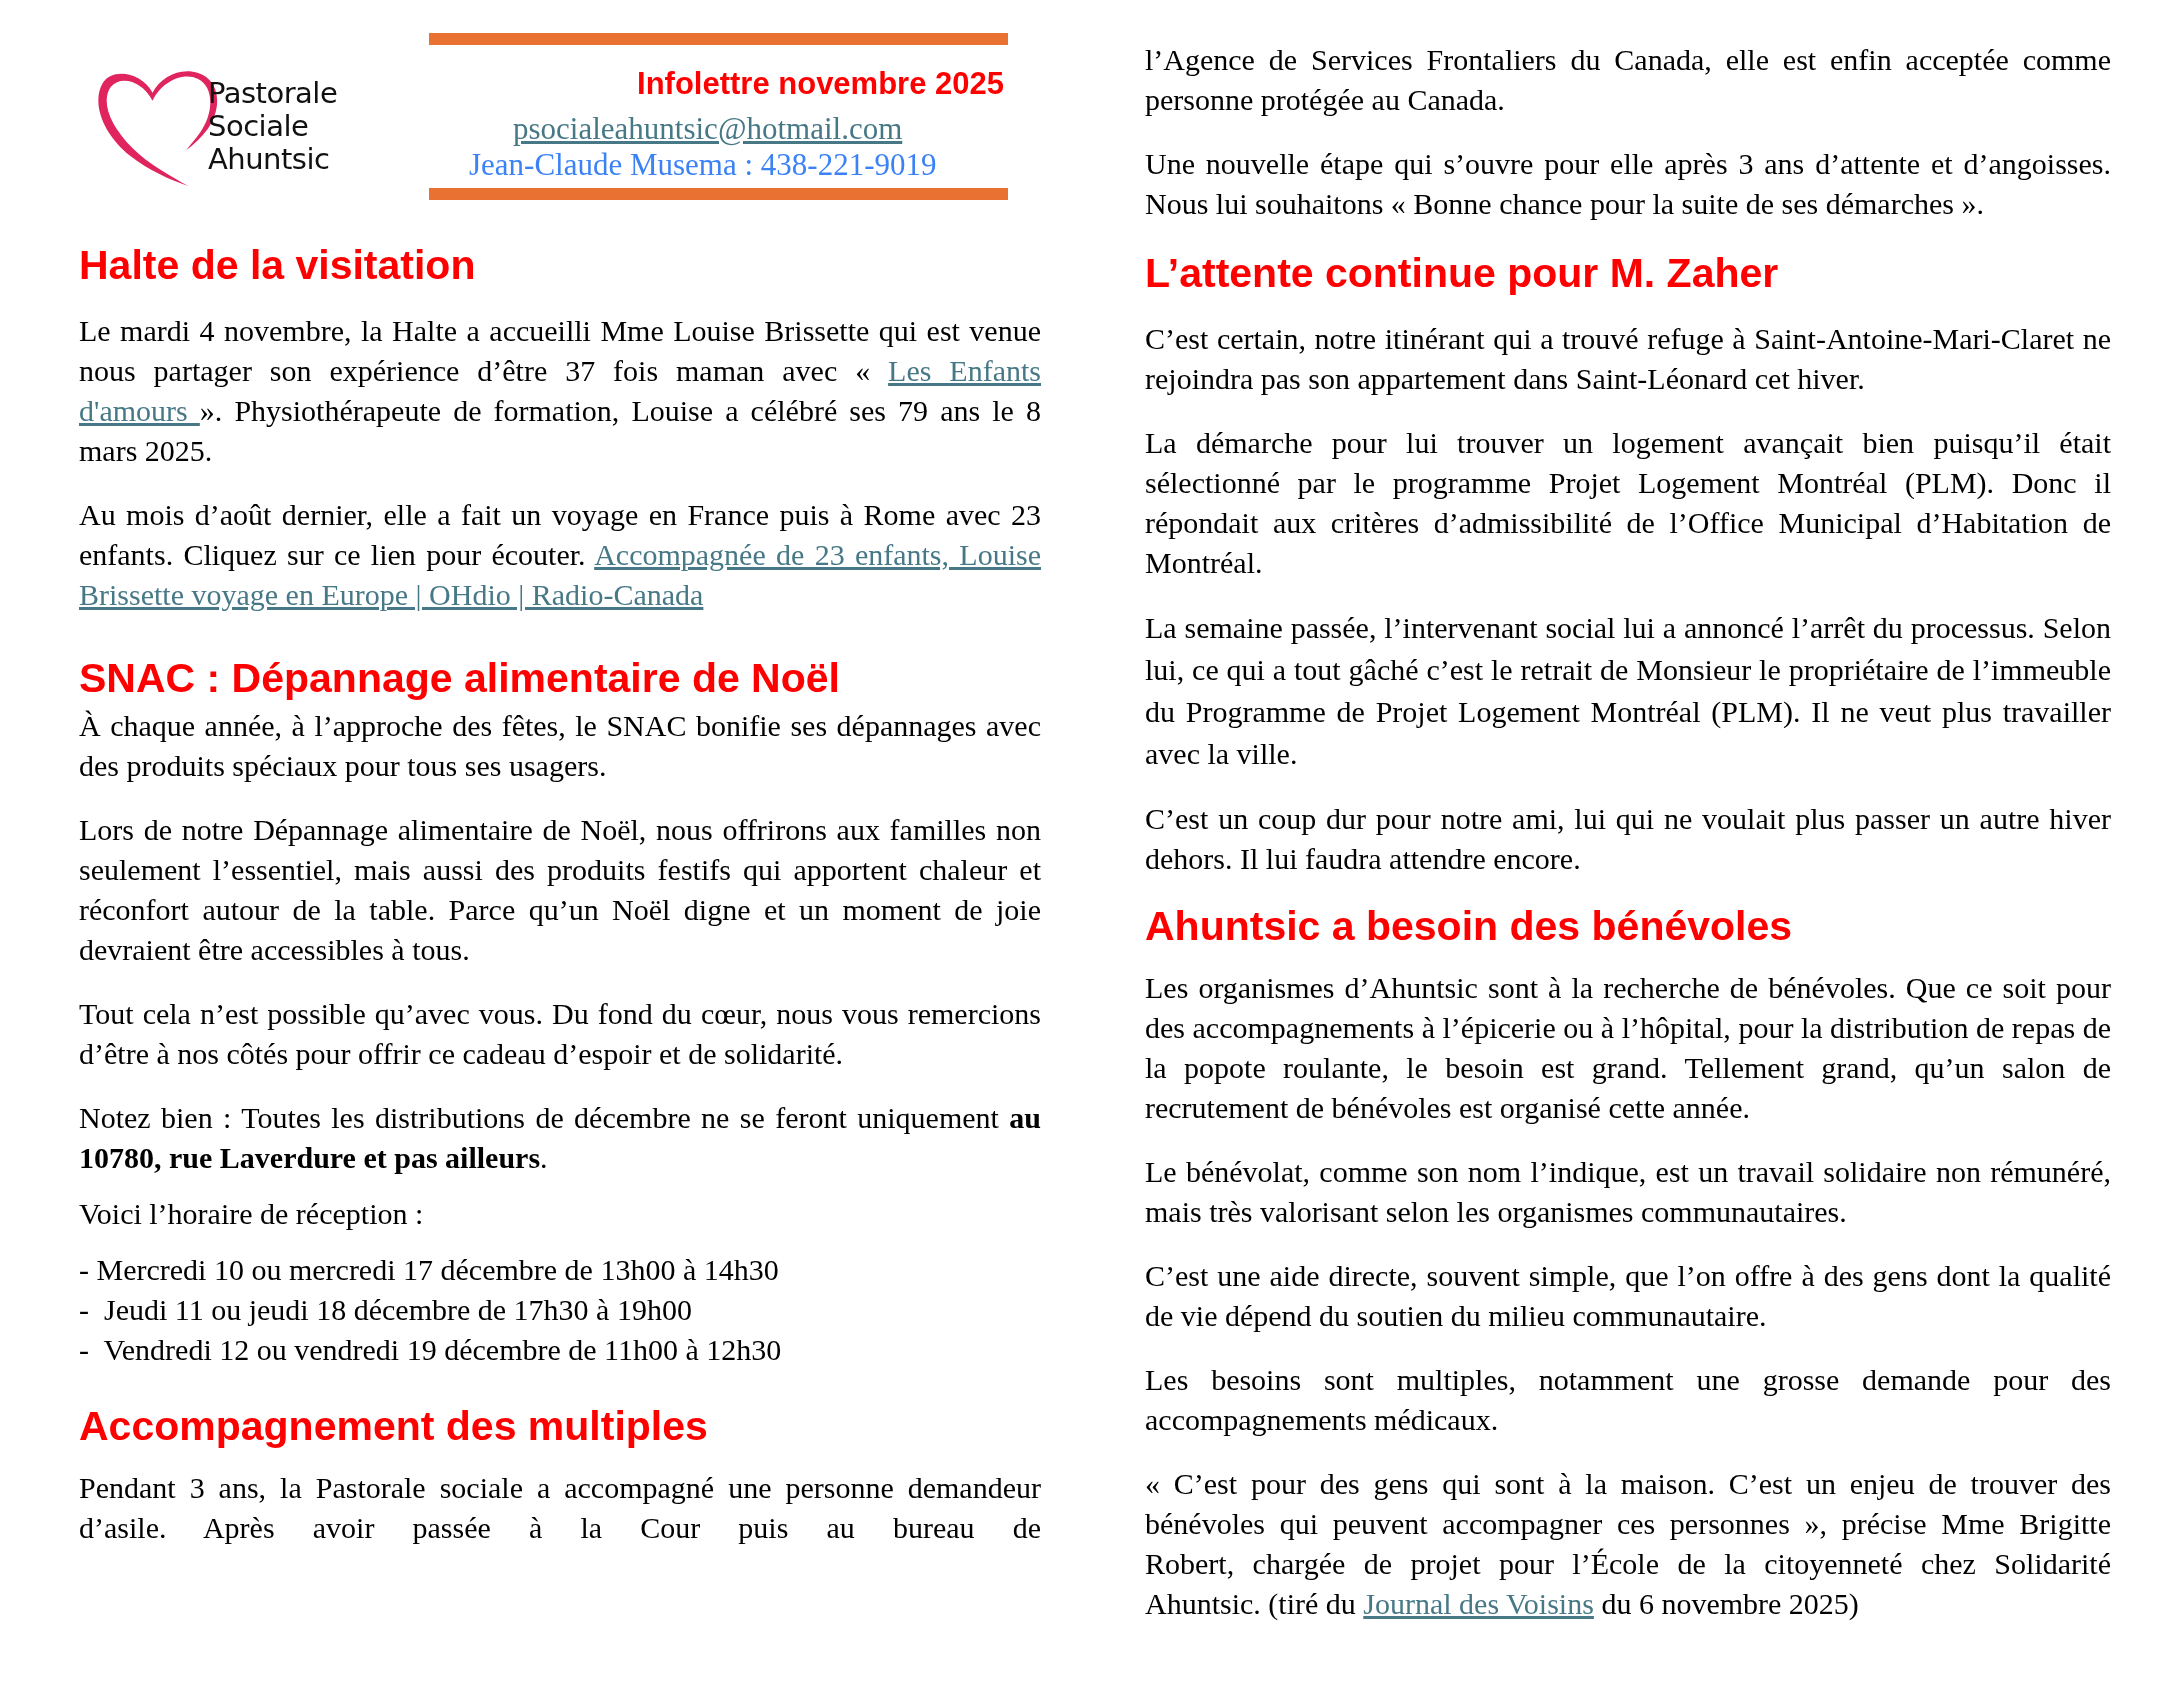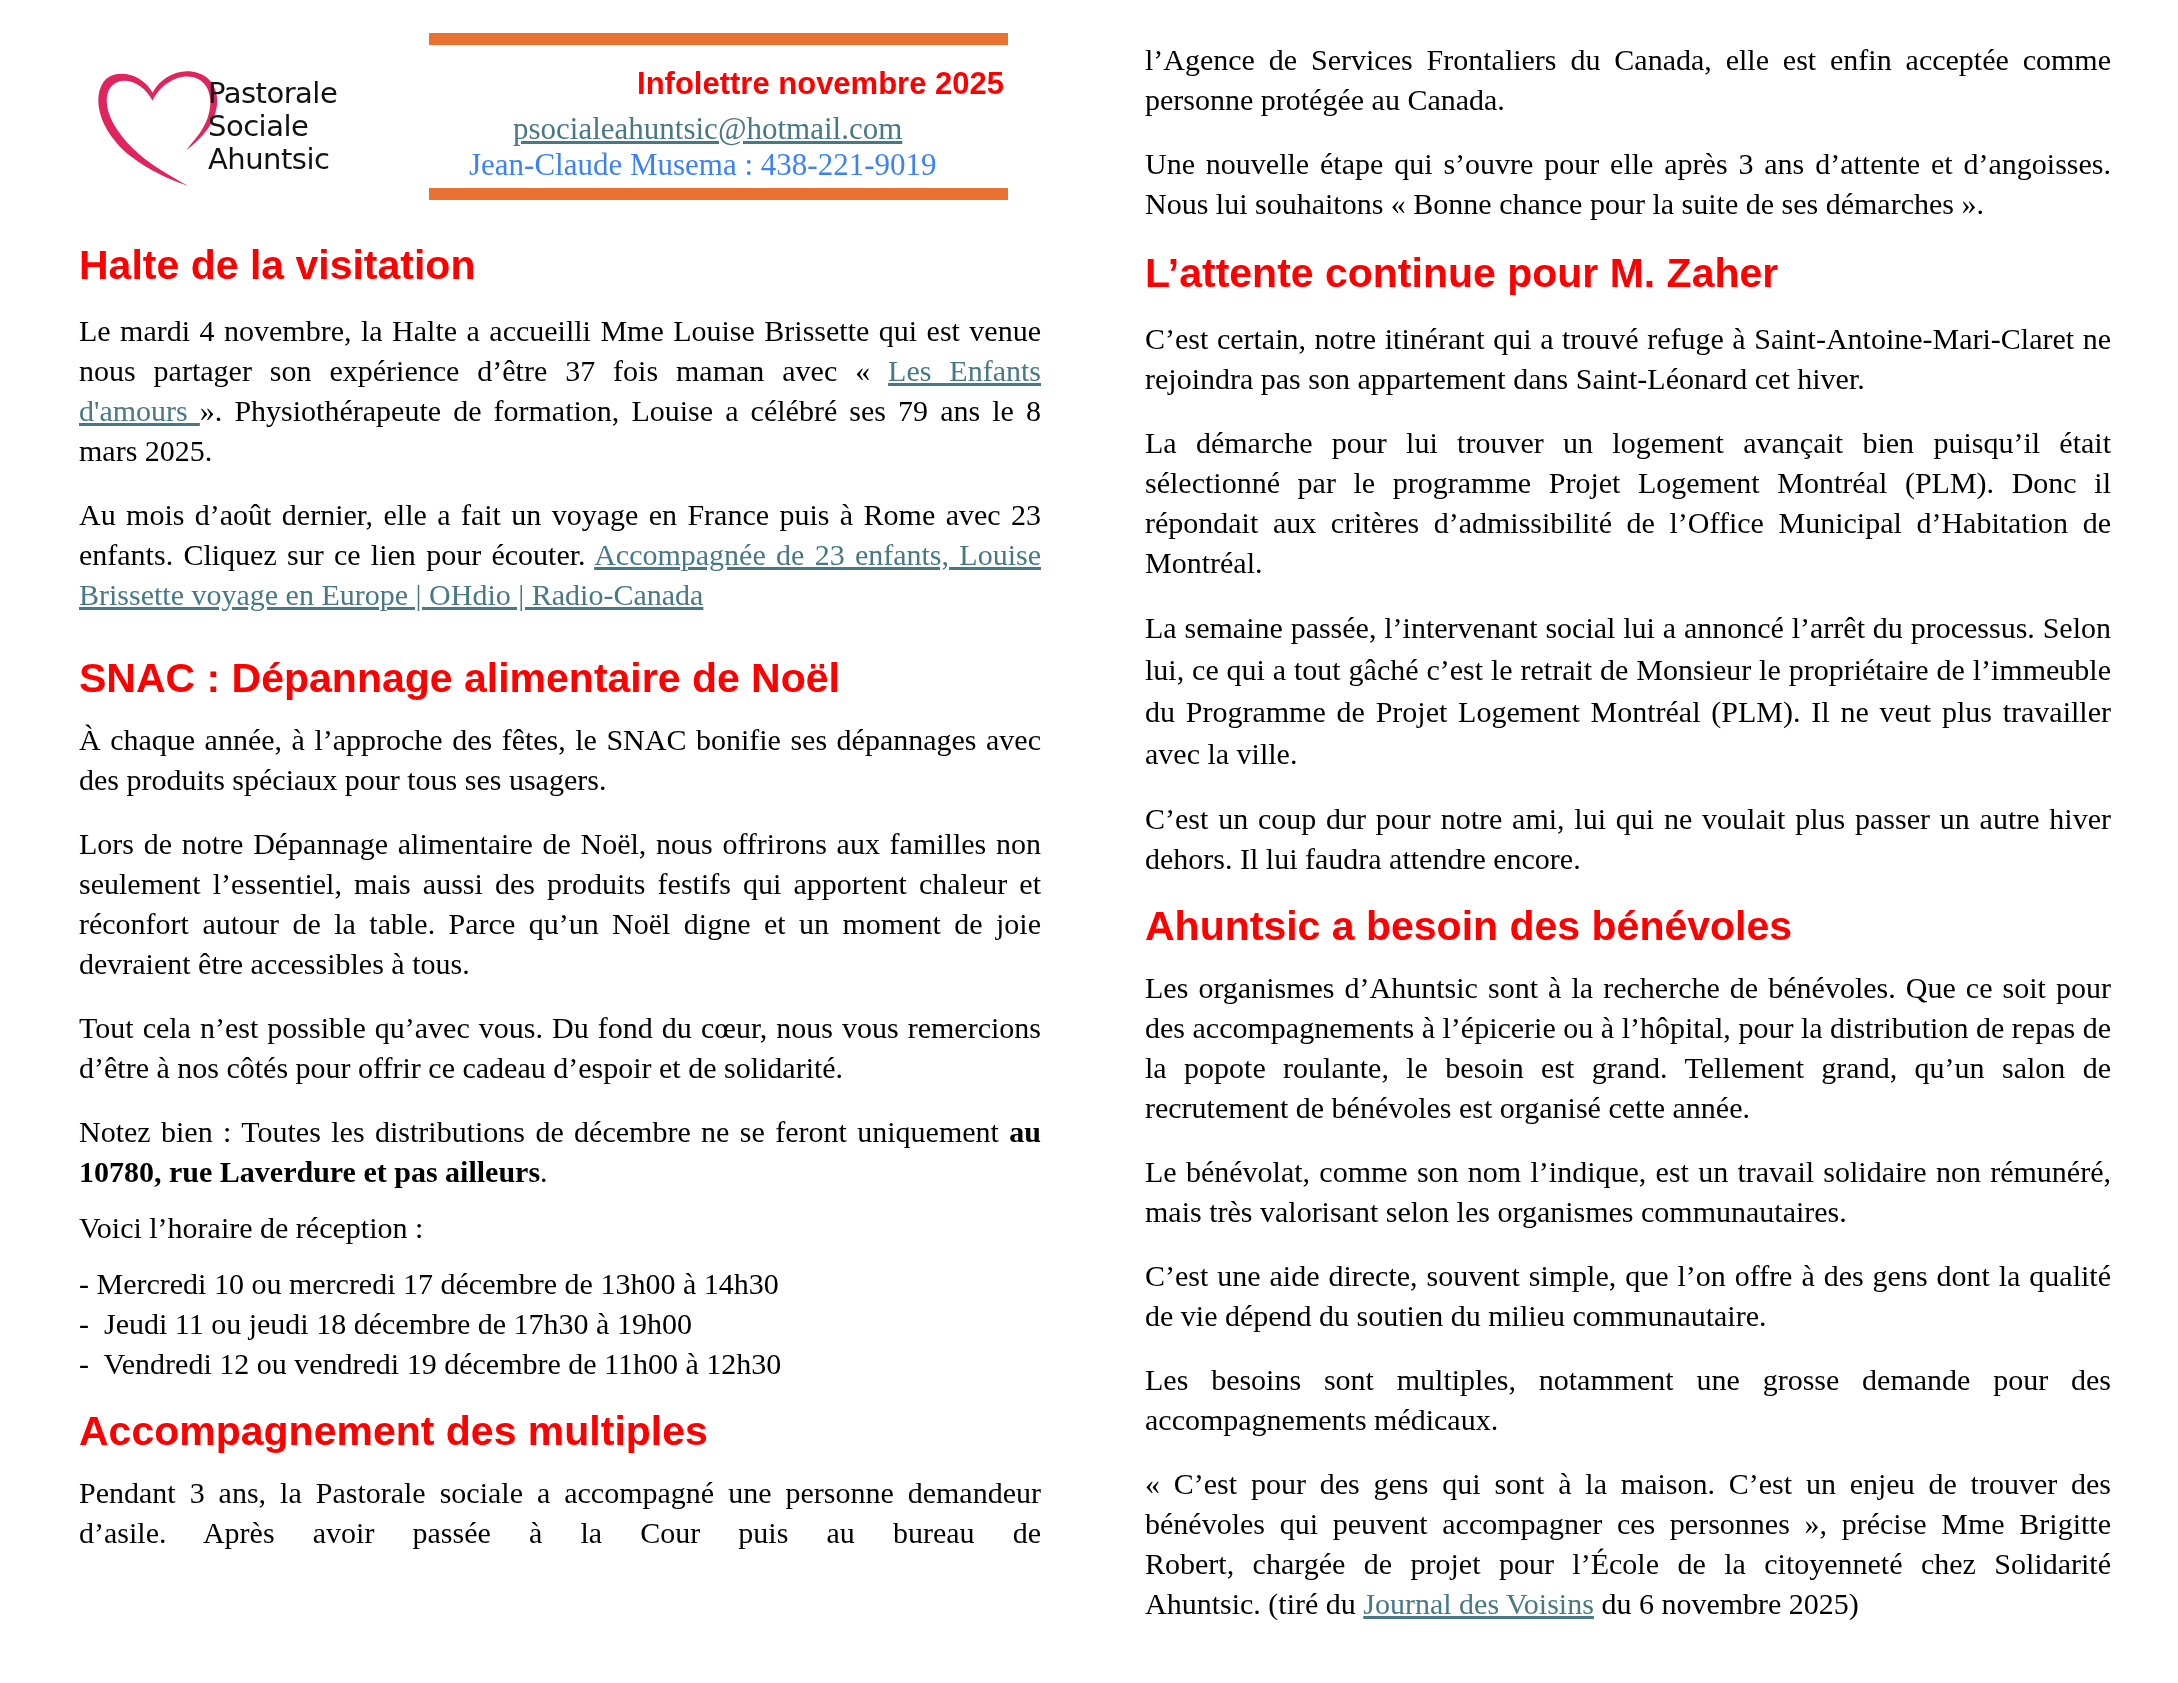--- a/index.html
+++ b/index.html
@@ -51,27 +51,27 @@
 
 <div id="col-left" class="col">
 
   <section>
     <h2 class="sec" style="margin-bottom:18px;">Halte de la visitation</h2>
     <p class="body"><span>Le mardi 4 novembre, la Halte a accueilli Mme Louise Brissette qui est venue nous partager son expérience d’être 37 fois maman avec « </span><a class="lnk">Les Enfants d'amours </a><span>». Physiothérapeute de formation, Louise a célébré ses 79 ans le 8 mars 2025.</span></p>
     <p class="body" style="margin-bottom:36px;"><span>Au mois d’août dernier, elle a fait un voyage en France puis à Rome avec 23 enfants. Cliquez sur ce lien pour écouter. </span><a class="lnk">Accompagnée de 23 enfants, Louise Brissette voyage en Europe | OHdio | Radio-Canada</a></p>
   </section>
 
   <section>
-    <h2 class="sec" style="margin-bottom:14px;">SNAC : Dépannage alimentaire de Noël</h2>
+    <h2 class="sec" style="">SNAC : Dépannage alimentaire de Noël</h2>
     <p class="body">À chaque année, à l’approche des fêtes, le SNAC bonifie ses dépannages avec des produits spéciaux pour tous ses usagers.</p>
     <p class="body">Lors de notre Dépannage alimentaire de Noël, nous offrirons aux familles non seulement l’essentiel, mais aussi des produits festifs qui apportent chaleur et réconfort autour de la table. Parce qu’un Noël digne et un moment de joie devraient être accessibles à tous.</p>
     <p class="body">Tout cela n’est possible qu’avec vous. Du fond du cœur, nous vous remercions d’être à nos côtés pour offrir ce cadeau d’espoir et de solidarité.</p>
     <p class="body" style="margin-bottom:16px;"><span>Notez bien : Toutes les distributions de décembre ne se feront uniquement </span><b>au 10780, rue Laverdure et pas ailleurs</b><span>.</span></p>
     <p class="body" style="margin-bottom:16px;">Voici l’horaire de réception :</p>
-    <div style="margin-bottom:20px;">
+    <div style="margin-bottom:29px;">
       <div class="sched">- Mercredi 10 ou mercredi 17 décembre de 13h00 à 14h30</div>
       <div class="sched">-  Jeudi 11 ou jeudi 18 décembre de 17h30 à 19h00</div>
       <div class="sched">-  Vendredi 12 ou vendredi 19 décembre de 11h00 à 12h30</div>
     </div>
   </section>
 
   <section>
     <h2 class="sec" style="margin-bottom:14px;">Accompagnement des multiples</h2>
     <p class="body" style="text-align-last: justify;">Pendant 3 ans, la Pastorale sociale a accompagné une personne demandeur d’asile. Après avoir passée à la Cour puis au bureau de</p>
   </section>

